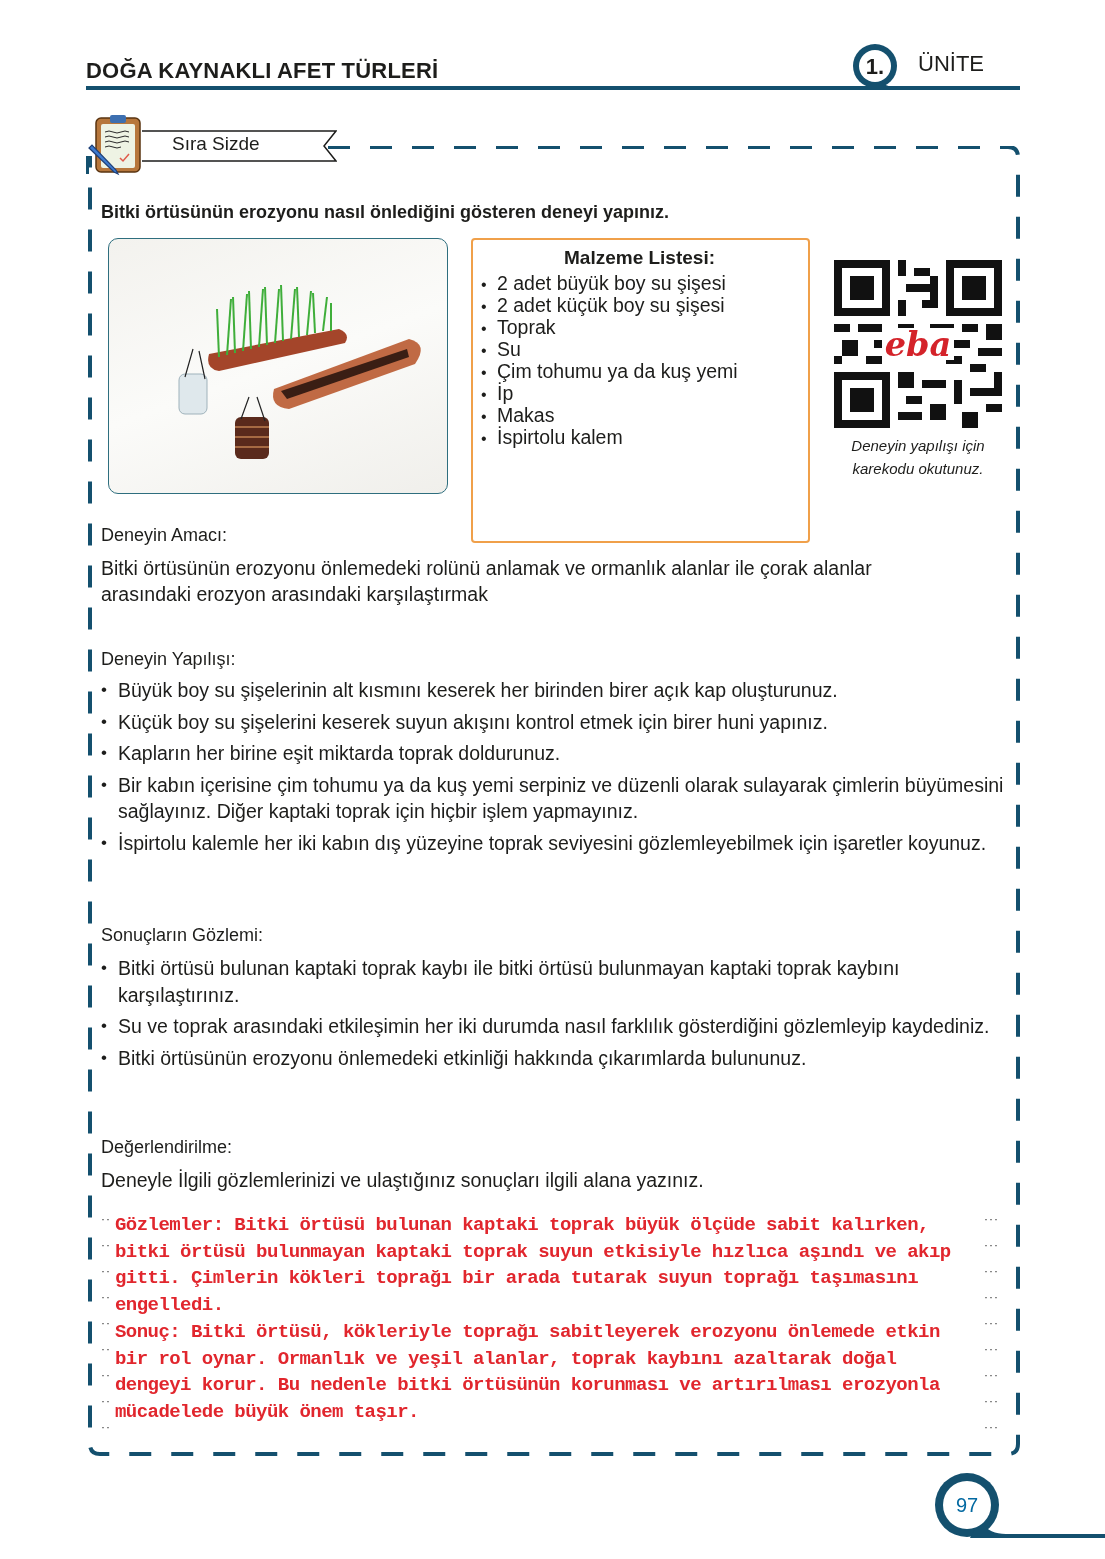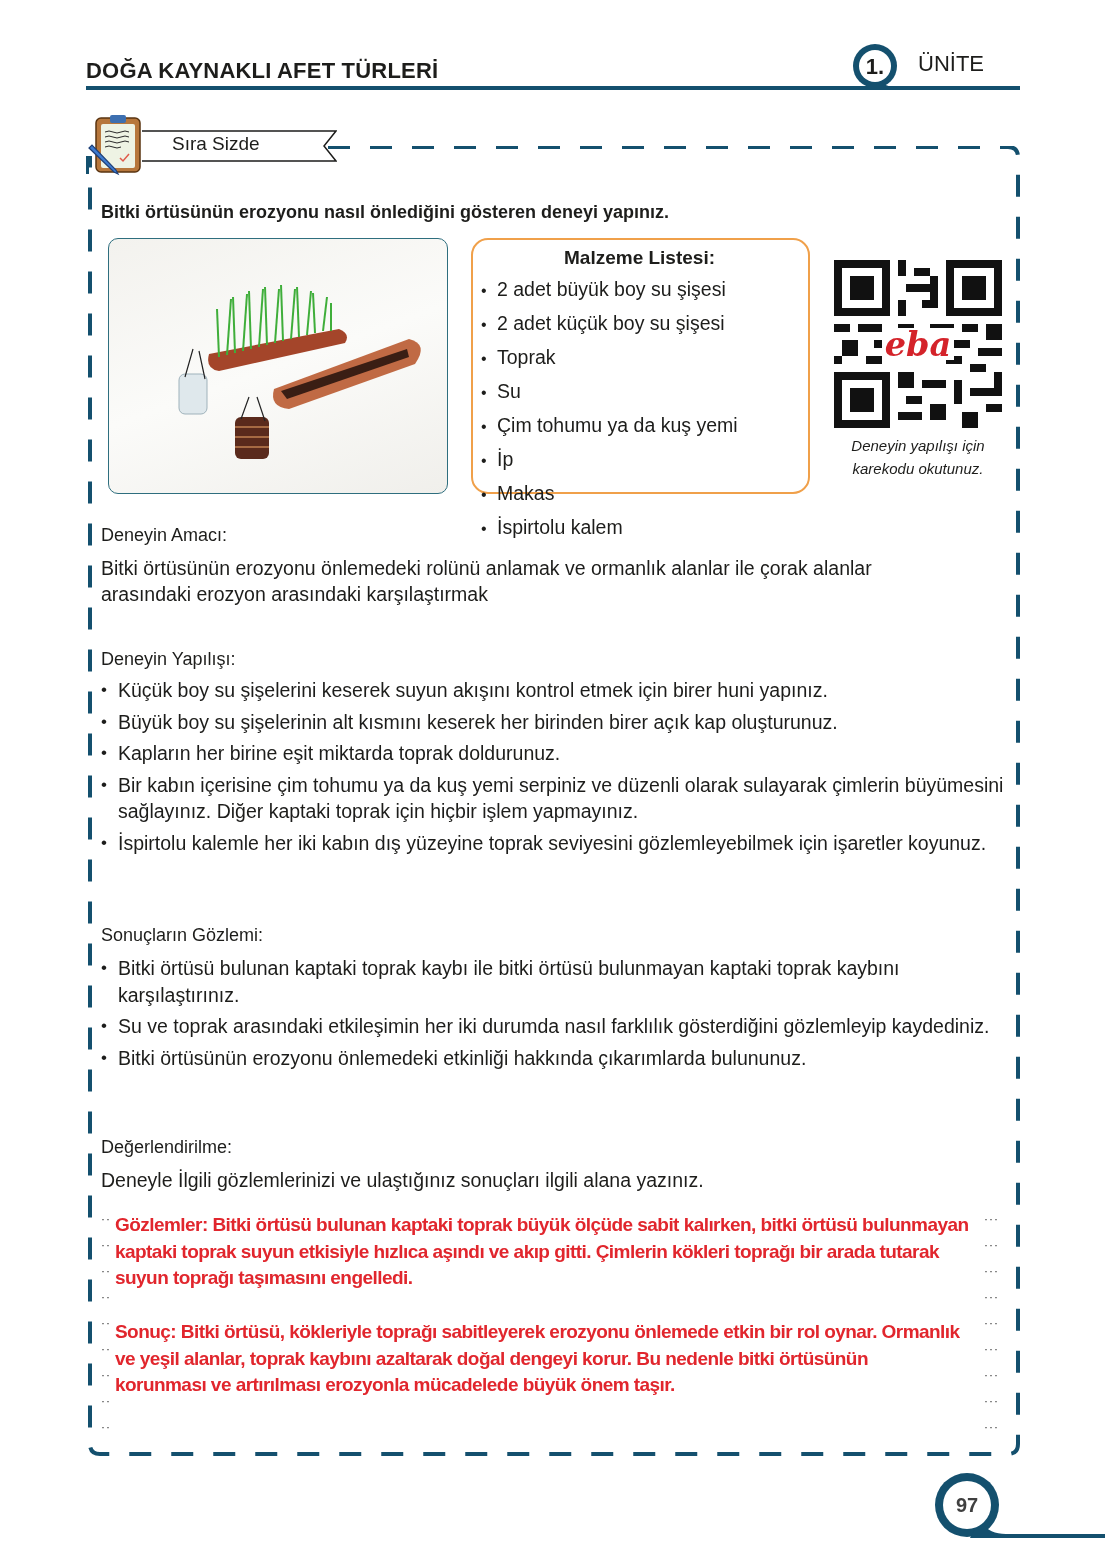--- a/index.html
+++ b/index.html
@@ -14,40 +14,40 @@
 
   .frame { position: absolute; left: 88px; top: 146px; width: 932px; height: 1310px; }
   .sira-icon { position: absolute; left: 86px; top: 112px; width: 60px; height: 66px; }
   .sira-banner { position: absolute; left: 142px; top: 130px; width: 195px; height: 32px; }
   .sira-text { position: absolute; left: 172px; top: 133px; font-size: 19px; font-weight: normal; color: #1d1d1b; }
 
   .instruction { position: absolute; left: 101px; top: 202px; font-size: 18px; font-weight: bold; }
 
   .photo { position: absolute; left: 108px; top: 238px; width: 340px; height: 256px; border: 1.5px solid #2e6e7e; border-radius: 10px; overflow: hidden; background: linear-gradient(160deg, #f3f2ee 0%, #fbfbf9 50%, #f0efeb 100%); }
 
-  .materials { position: absolute; left: 471px; top: 238px; width: 339px; height: 256px; border: 2px solid #f0a04a; border-radius: 17px; padding: 8px 10px 0 8px; }
+  .materials { position: absolute; left: 471px; top: 238px; width: 339px; height: 305px; border: 2px solid #f0a04a; border-radius: 4px; padding: 8px 10px 0 8px; }
   .materials-title { text-align: center; font-size: 19px; font-weight: bold; margin-bottom: 4px; margin-top: -1px; }
   .materials ul { list-style: none; }
-  .materials li { font-size: 19.5px; line-height: 33px; white-space: nowrap; }
+  .materials li { font-size: 19.5px; line-height: 21px; white-space: nowrap; }
   .materials li .b { display: inline-block; width: 16px; font-size: 16px; }
 
   .qr { position: absolute; left: 834px; top: 260px; width: 168px; height: 168px; }
   .qr-caption { position: absolute; left: 826px; top: 434px; width: 184px; text-align: center; font-family: Liberation Sans, sans-serif; font-style: italic; font-size: 15px; line-height: 23px; color: #1d1d1b; }
 
   .sec-title { position: absolute; left: 101px; font-size: 18px; font-weight: normal; }
   .para { position: absolute; left: 101px; width: 905px; font-size: 19.5px; line-height: 26px; }
   .bullets { position: absolute; left: 101px; width: 910px; list-style: none; }
   .bullets li { position: relative; padding-left: 17px; font-size: 19.5px; line-height: 26.5px; }
   .bullets li::before { content: "•"; position: absolute; left: 0; top: 0; font-size: 17px; }
 
-  .answer { position: absolute; left: 115px; width: 870px; color: #e1262d; font-weight: bold; font-size: 19px; line-height: 26.6px; font-family: Liberation Sans, sans-serif; letter-spacing: -0.55px; }
+  .answer { position: absolute; left: 115px; width: 870px; color: #e1262d; font-weight: bold; font-size: 19px; line-height: 26.6px; font-family: Liberation Mono, monospace; letter-spacing: -0.55px; }
   .dots { position: absolute; font-size: 12px; color: #333; letter-spacing: 1px; line-height: 26px; }
 
   .page-badge { position: absolute; left: 930px; top: 1470px; width: 175px; height: 70px; }
-  .page-num { position: absolute; left: 940px; top: 1494px; width: 54px; text-align: center; font-size: 20px; font-weight: bold; color: #404040; }
+  .page-num { position: absolute; left: 940px; top: 1494px; width: 54px; text-align: center; font-size: 20px; font-weight: normal; color: #0369a1; }
 </style>
 </head>
 <body>
 
 <div class="header-title">DOĞA KAYNAKLI AFET TÜRLERİ</div>
 <div class="header-rule"></div>
 <svg class="unit-badge" viewBox="0 0 58 52">
   <path d="M2 50 H40 C34 46 30 40 30 30 A23 23 0 1 0 2 30 Z" fill="none"></path>
   <circle cx="29" cy="28" r="22" fill="#14506e"></circle>
   <path d="M29 40 C40 50 48 49 58 50 L58 52 L20 52 Z" fill="#14506e"></path>
@@ -179,22 +179,22 @@
 </div>
 
 <div class="sec-title" style="top:525px">Deneyin Amacı:</div>
 <div class="para" style="top:555px">
   <div>Bitki örtüsünün erozyonu önlemedeki rolünü anlamak ve ormanlık alanlar ile çorak alanlar</div>
   <div>arasındaki erozyon arasındaki karşılaştırmak</div>
 </div>
 
 <div class="sec-title" style="top:649px">Deneyin Yapılışı:</div>
 <ul class="bullets" style="top:677px">
+  <li style="margin-bottom:5px">Büyük boy su şişelerinin alt kısmını keserek her birinden birer açık kap oluşturunuz.</li>
   <li style="margin-bottom:5px">Küçük boy su şişelerini keserek suyun akışını kontrol etmek için birer huni yapınız.</li>
-  <li style="margin-bottom:5px">Büyük boy su şişelerinin alt kısmını keserek her birinden birer açık kap oluşturunuz.</li>
   <li style="margin-bottom:5px">Kapların her birine eşit miktarda toprak doldurunuz.</li>
   <li style="margin-bottom:5px; padding-right:6px">Bir kabın içerisine çim tohumu ya da kuş yemi serpiniz ve düzenli olarak sulayarak çimlerin büyümesini sağlayınız. Diğer kaptaki toprak için hiçbir işlem yapmayınız.</li>
   <li>İspirtolu kalemle her iki kabın dış yüzeyine toprak seviyesini gözlemleyebilmek için işaretler koyunuz.</li>
 </ul>
 
 <div class="sec-title" style="top:925px">Sonuçların Gözlemi:</div>
 <ul class="bullets" style="top:955px">
   <li style="margin-bottom:5px; padding-right:8px">Bitki örtüsü bulunan kaptaki toprak kaybı ile bitki örtüsü bulunmayan kaptaki toprak kaybını karşılaştırınız.</li>
   <li style="margin-bottom:5px; padding-right:20px">Su ve toprak arasındaki etkileşimin her iki durumda nasıl farklılık gösterdiğini gözlemleyip kaydediniz.</li>
   <li>Bitki örtüsünün erozyonu önlemedeki etkinliği hakkında çıkarımlarda bulununuz.</li>

